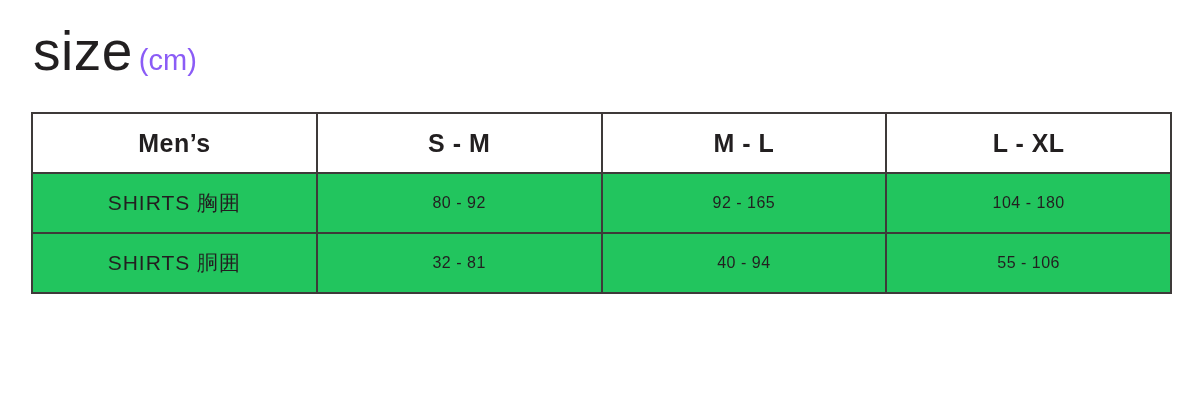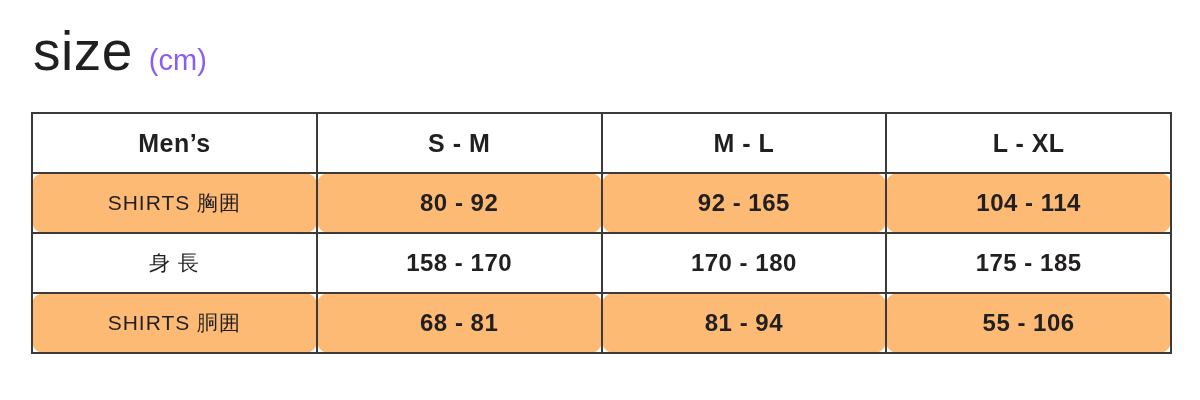--- a/index.html
+++ b/index.html
@@ -15,21 +15,21 @@
     background: #ffffff;
     color: #221f20;
     overflow: hidden;
   }
   .title-row {
     position: absolute;
     left: 33px;
     top: 24px;
     display: flex;
     align-items: baseline;
-    gap: 16px;
+    gap: 6px;
   }
   .title-main {
     font-size: 55px;
     line-height: 1;
     letter-spacing: 0.5px;
     color: #221f20;
   }
   .title-unit {
     font-size: 29px;
     line-height: 1;
@@ -47,36 +47,35 @@
   .size-table td {
     border: 2px solid #3e3a39;
     height: 60px;
     padding: 8px;
     text-align: center;
     vertical-align: middle;
     background: #ffffff;
   }
   .size-table tr.alt th,
   .size-table tr.alt td {
-    background: #fdba74;
-    border-radius: 12px;
+    background: #22c55e;
   }
   .size-table th.hdr {
     font-size: 25px;
     font-weight: 700;
     letter-spacing: 0.5px;
   }
   .size-table td.row-label {
     font-size: 21px;
     font-weight: 400;
     letter-spacing: 1px;
   }
   .size-table td.val {
-    font-size: 24px;
-    font-weight: 700;
+    font-size: 16px;
+    font-weight: 400;
     letter-spacing: 0.5px;
   }
 </style>
 </head>
 <body>
 
 <div class="page">
 
   <div class="title-row">
     <span class="title-main">size</span>
@@ -88,30 +87,24 @@
         <tr>
       <th class="hdr">Men’s</th>
       <th class="hdr">S - M</th>
       <th class="hdr">M - L</th>
       <th class="hdr">L - XL</th>
     </tr>
     <tr class="alt">
       <td class="row-label">SHIRTS 胸囲</td>
       <td class="val">80 - 92</td>
       <td class="val">92 - 165</td>
-      <td class="val">104 - 114</td>
-    </tr>
-    <tr>
-      <td class="row-label">身 長</td>
-      <td class="val">158 - 170</td>
-      <td class="val">170 - 180</td>
-      <td class="val">175 - 185</td>
+      <td class="val">104 - 180</td>
     </tr>
     <tr class="alt">
       <td class="row-label">SHIRTS 胴囲</td>
-      <td class="val">68 - 81</td>
-      <td class="val">81 - 94</td>
+      <td class="val">32 - 81</td>
+      <td class="val">40 - 94</td>
       <td class="val">55 - 106</td>
     </tr>
   </tbody>
     </table>
 
 </div>
 
 </body></html>

